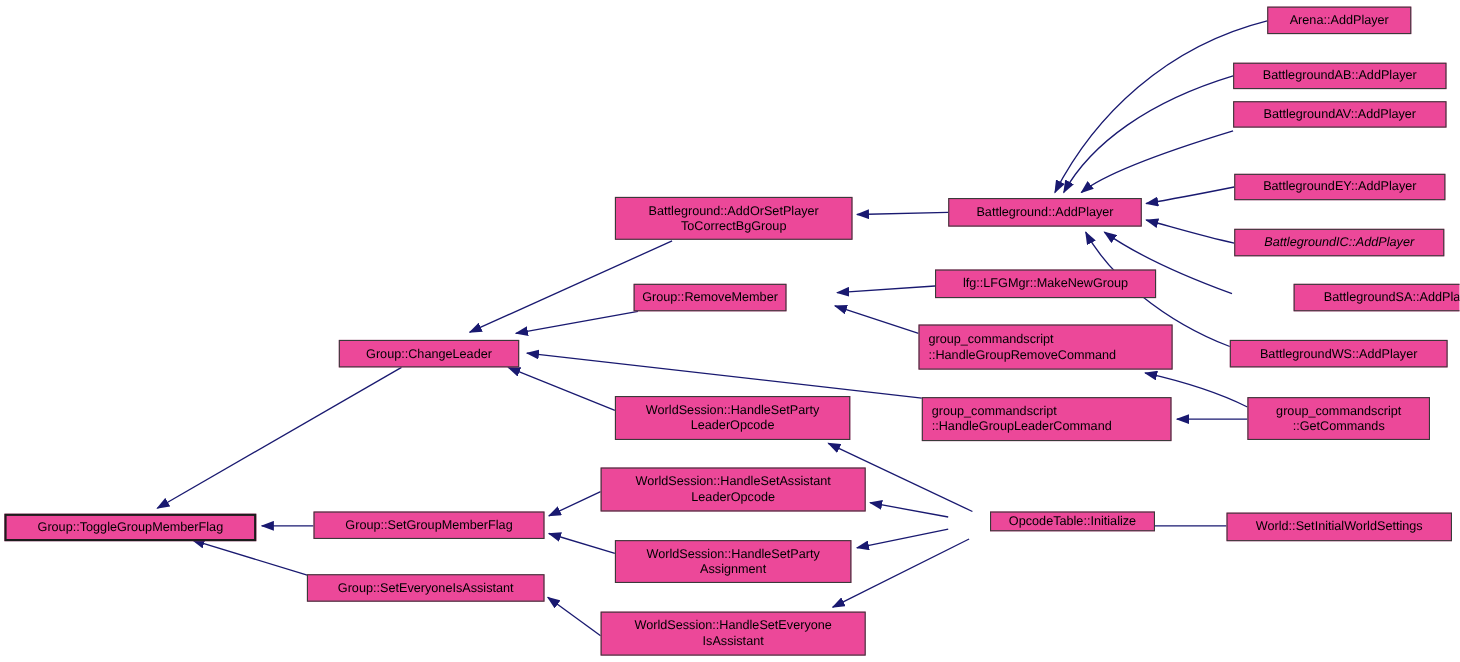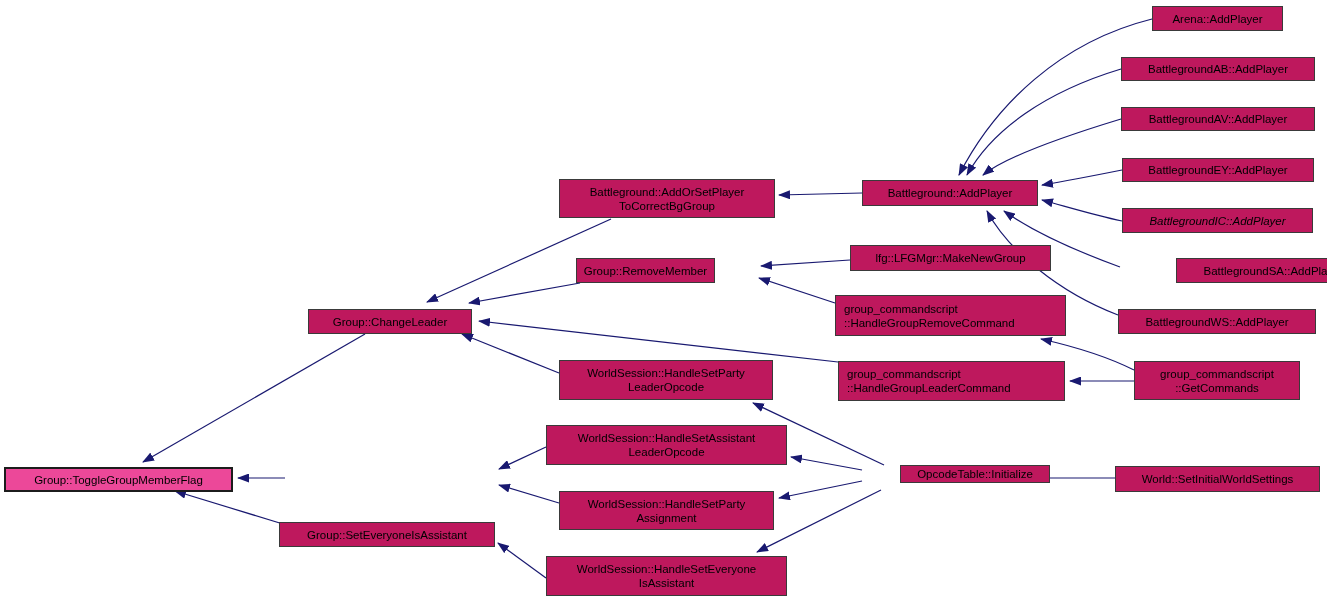--- a/index.html
+++ b/index.html
@@ -12,21 +12,21 @@
     overflow: hidden;
   }
   #edges {
     position: absolute;
     left: 0; top: 0;
     width: 1327px; height: 602px;
   }
   .node {
     position: absolute;
     box-sizing: border-box;
-    background: #be185d;
+    background: #ec4899;
     border: 1px solid #3a3a3a;
     color: #000000;
     font-size: 11.5px;
     line-height: 14px;
     display: flex;
     align-items: center;
     justify-content: center;
     text-align: center;
     white-space: pre-line;
     cursor: pointer;
@@ -82,20 +82,21 @@
     <path class="edge" marker-end="url(#arrow)" d="M862,481 L779,498"></path>
     <path class="edge" marker-end="url(#arrow)" d="M881,490 L757,552"></path>
     <path class="edge" marker-end="url(#arrow)" d="M1115,478 L1016,478"></path>
     <path class="edge" marker-end="url(#arrow)" d="M546,447 L499,469"></path>
     <path class="edge" marker-end="url(#arrow)" d="M559,503 L499,485"></path>
     <path class="edge" marker-end="url(#arrow)" d="M546,578 L498,543"></path>
   </svg>
 
   <div class="node root" style="left:4px;   top:467px; width:229px; height:25px;">Group::ToggleGroupMemberFlag</div>
   <div class="node" style="left:308px; top:309px; width:164px; height:25px;">Group::ChangeLeader</div>
+  <div class="node" style="left:285px; top:465px; width:210px; height:25px;">Group::SetGroupMemberFlag</div>
   <div class="node" style="left:279px; top:522px; width:216px; height:25px;">Group::SetEveryoneIsAssistant</div>
   <div class="node" style="left:559px; top:179px; width:216px; height:39px;">Battleground::AddOrSetPlayer
 ToCorrectBgGroup</div>
   <div class="node" style="left:576px; top:258px; width:139px; height:25px;">Group::RemoveMember</div>
   <div class="node" style="left:559px; top:360px; width:214px; height:40px;">WorldSession::HandleSetParty
 LeaderOpcode</div>
   <div class="node" style="left:546px; top:425px; width:241px; height:40px;">WorldSession::HandleSetAssistant
 LeaderOpcode</div>
   <div class="node" style="left:559px; top:491px; width:215px; height:39px;">WorldSession::HandleSetParty
 Assignment</div>
@@ -106,19 +107,19 @@
   <div class="node align-left" style="left:835px; top:295px; width:231px; height:41px;">group_commandscript
 ::HandleGroupRemoveCommand</div>
   <div class="node align-left" style="left:838px; top:361px; width:227px; height:40px;">group_commandscript
 ::HandleGroupLeaderCommand</div>
   <div class="node" style="left:900px; top:465px; width:150px; height:18px;">OpcodeTable::Initialize</div>
   <div class="node" style="left:1134px;top:361px; width:166px; height:39px;">group_commandscript
 ::GetCommands</div>
   <div class="node" style="left:1115px;top:466px; width:205px; height:26px;">World::SetInitialWorldSettings</div>
   <div class="node" style="left:1152px;top:6px;   width:131px; height:25px;">Arena::AddPlayer</div>
   <div class="node" style="left:1121px;top:57px;  width:194px; height:24px;">BattlegroundAB::AddPlayer</div>
-  <div class="node" style="left:1121px;top:107px; width:194px; height:24px;">BattlegroundAV::AddPlayer</div>
+  <div class="node" style="left:1121px;top:92px; width:194px; height:24px;">BattlegroundAV::AddPlayer</div>
   <div class="node" style="left:1122px;top:158px; width:192px; height:24px;">BattlegroundEY::AddPlayer</div>
   <div class="node" style="left:1122px;top:208px; width:191px; height:25px;font-style:italic;">BattlegroundIC::AddPlayer</div>
   <div class="node" style="left:1176px;top:258px; width:195px; height:25px;">BattlegroundSA::AddPlayer</div>
   <div class="node" style="left:1118px;top:309px; width:198px; height:25px;">BattlegroundWS::AddPlayer</div>
 
 </div>
 
 </body></html>

